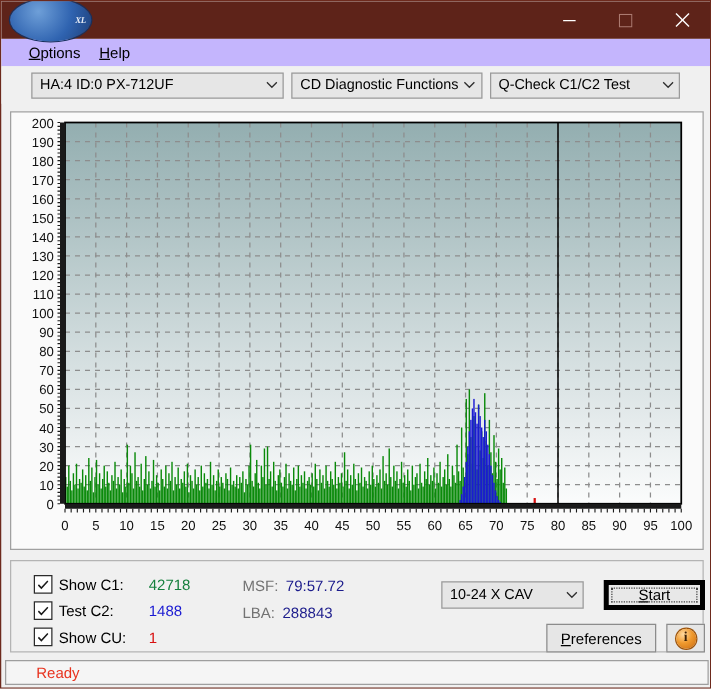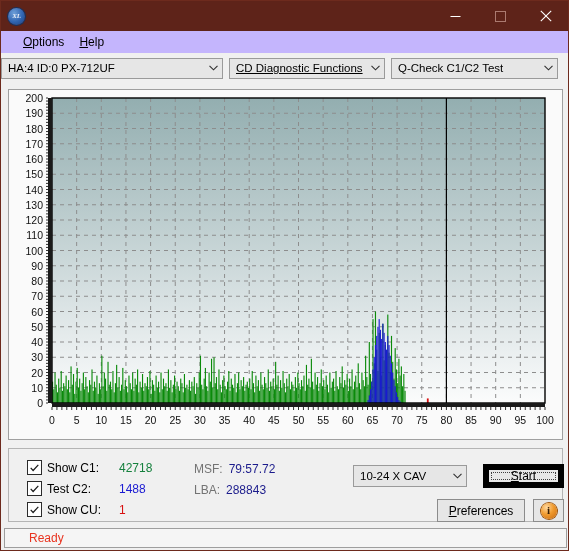--- a/index.html
+++ b/index.html
@@ -26,30 +26,31 @@
   .titlebar {
     height: 30px;
     background: #5e2319;
     display: flex;
     align-items: center;
     position: relative;
     box-sizing: border-box;
   }
   .app-icon {
     width: 17px;
-    height: 17px;
+    height: 34px;
     border-radius: 50%;
     margin-left: 7px;
     margin-right: 8px;
     background: radial-gradient(circle at 35% 30%, #6e9fd8 0%, #2f63b0 55%, #1d3f78 100%);
     display: flex;
     align-items: center;
     justify-content: center;
     flex: none;
     box-shadow: 0 0 0 1px #17315e;
+    padding-left: 48px;
   }
   .app-icon span {
     font-size: 7px;
     font-weight: bold;
     color: #e8eef7;
     letter-spacing: -0.2px;
     font-family: "Liberation Serif", serif;
     font-style: italic;
   }
   .title-text {
@@ -90,21 +91,21 @@
     white-space: nowrap;
   }
   .menu-item u { text-decoration: underline; }
 
   
   .selector-bar {
     height: 30px;
     background: #f0f0f0;
     display: flex;
     align-items: center;
-    padding: 0 0;
+    padding: 0 24px;
     gap: 6px;
     box-sizing: border-box;
   }
   .combo {
     height: 21px;
     background: #e6e6e6;
     border: 1px solid #9a9a9a;
     display: flex;
     align-items: center;
     box-sizing: border-box;
@@ -120,21 +121,21 @@
     flex: 1 1 auto;
   }
   .combo .chev {
     width: 18px;
     flex: none;
     display: flex;
     align-items: center;
     justify-content: center;
   }
   .combo-drive { width: 222px; }
-  .combo-func  { width: 156px; text-decoration: underline; }
+  .combo-func  { width: 156px; }
   .combo-test  { width: 167px; }
 
   
   .chart-panel {
     position: absolute;
     left: 7px;
     top: 88px;
     width: 555px;
     height: 351px;
     background: #fafafa;
@@ -200,21 +201,21 @@
     color: #000;
     display: flex;
     align-items: center;
     justify-content: center;
     box-sizing: border-box;
     cursor: default;
   }
   .btn u { text-decoration: underline; }
   .btn-start {
     left: 474px; top: 15px; width: 81px; height: 24px;
-    border: 6px solid #000000;
+    border: 4px solid #000000;
     background: #e8e8e8;
   }
   .btn-start .focusring {
     position: absolute;
     left: 2px; right: 2px; top: 2px; bottom: 2px;
     border: 1px dotted #404040;
     pointer-events: none;
   }
   .btn-pref {
     left: 428px; top: 50px; width: 88px; height: 23px;

